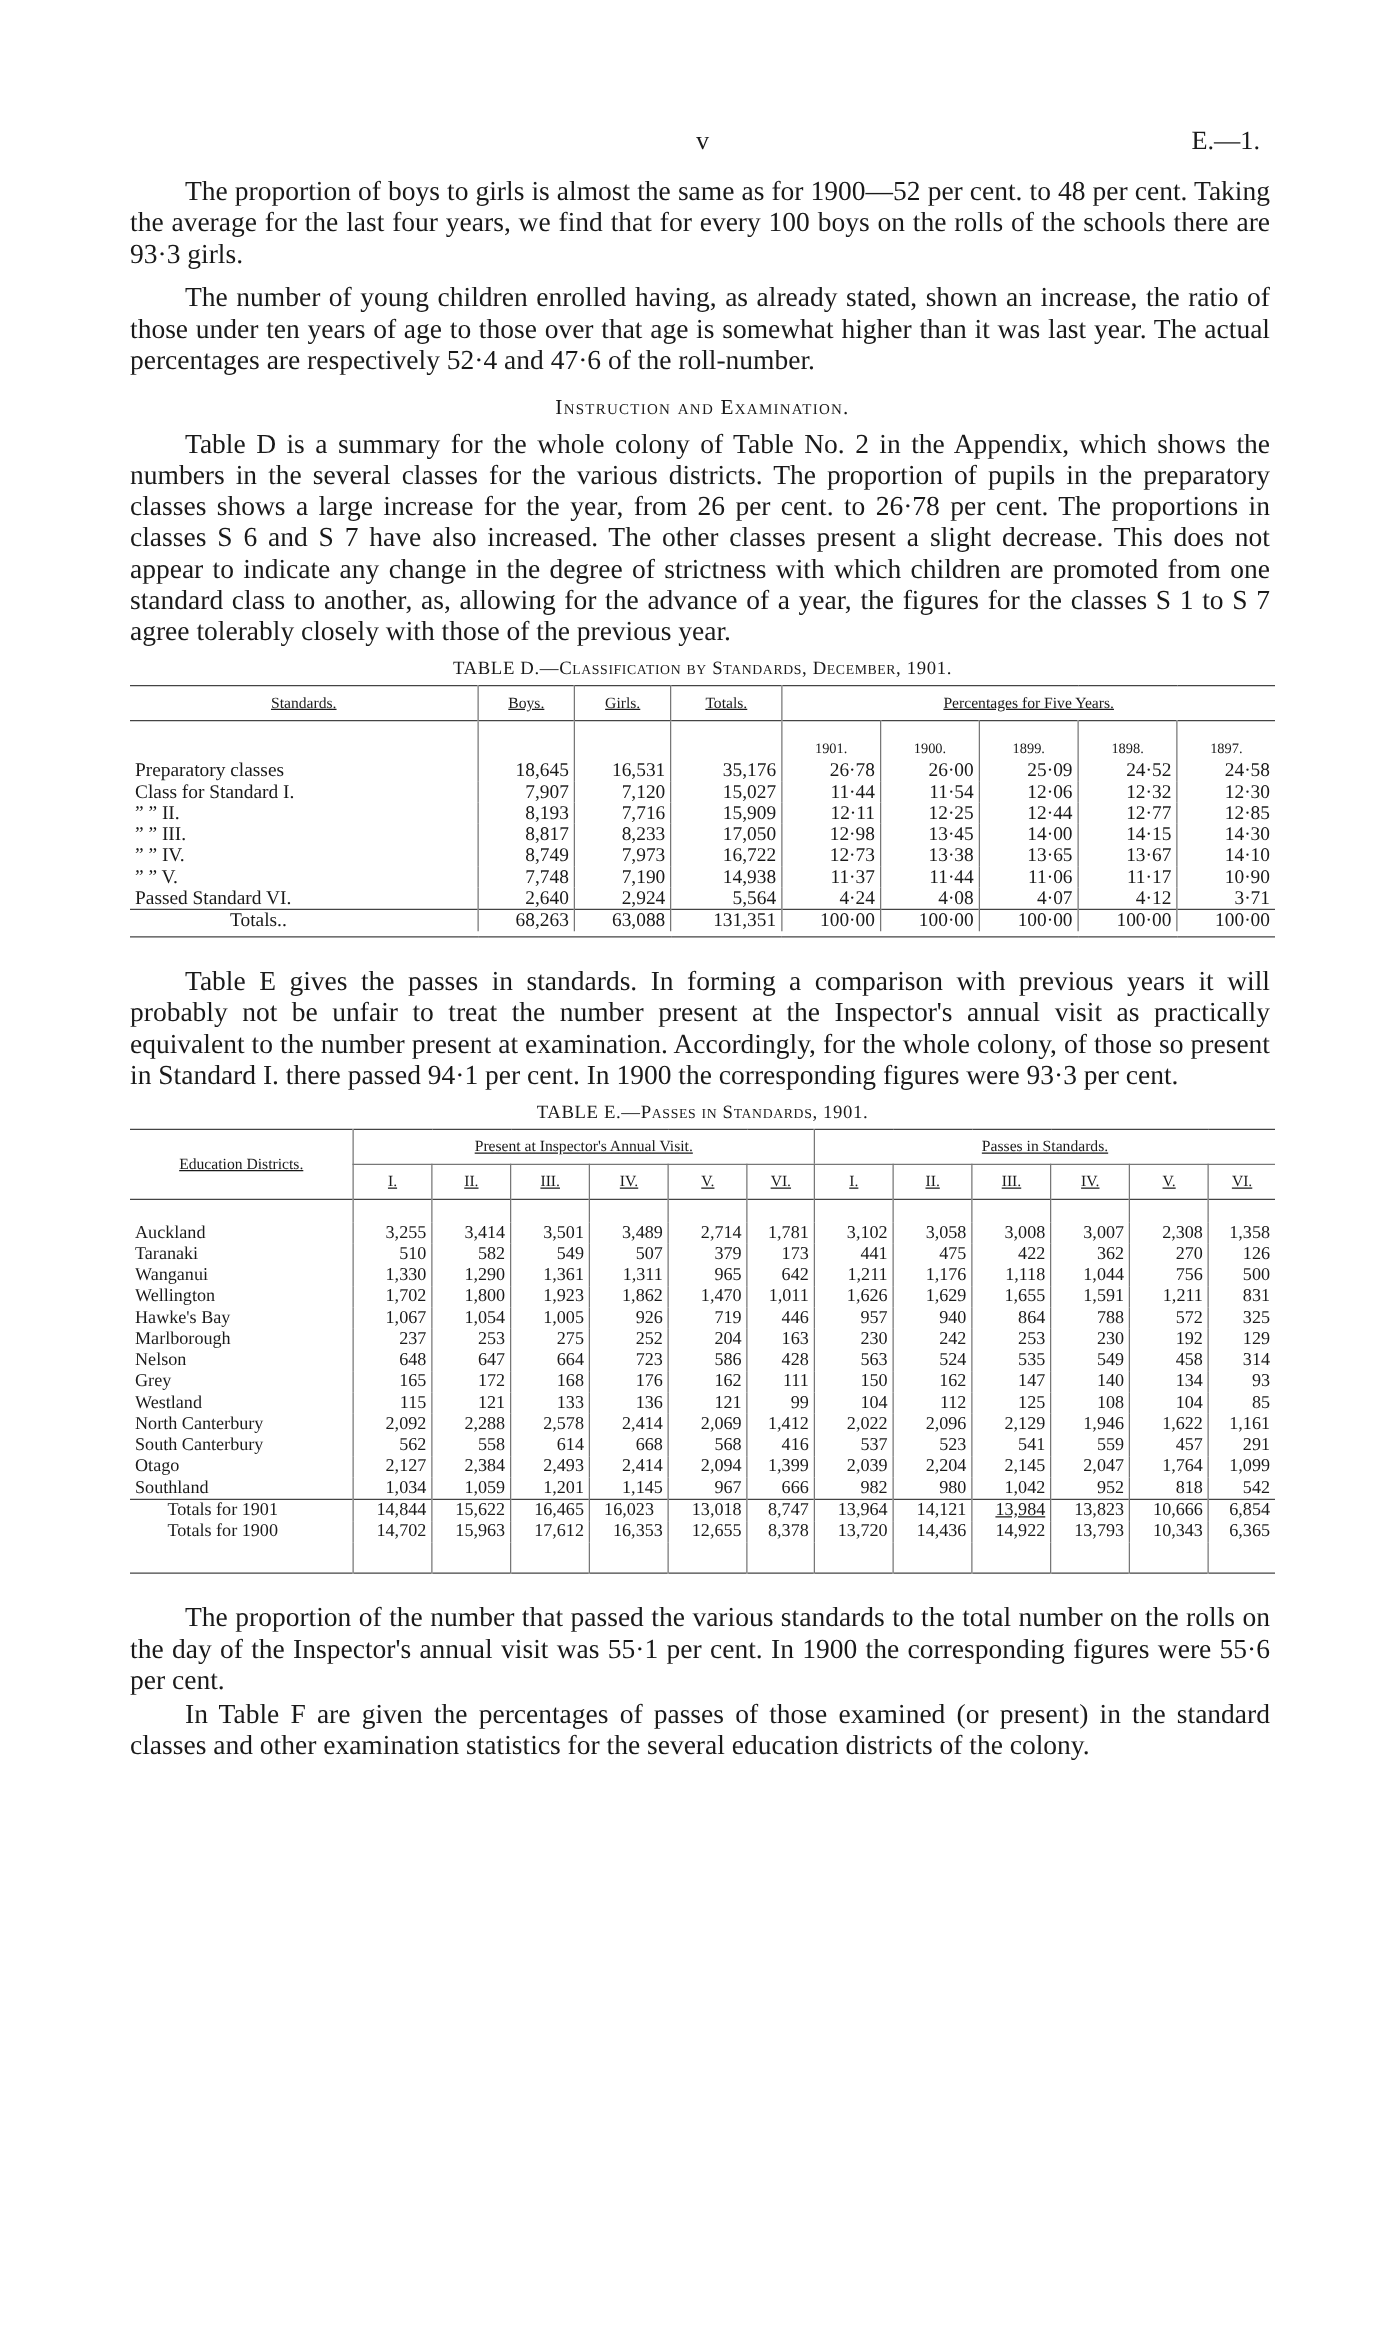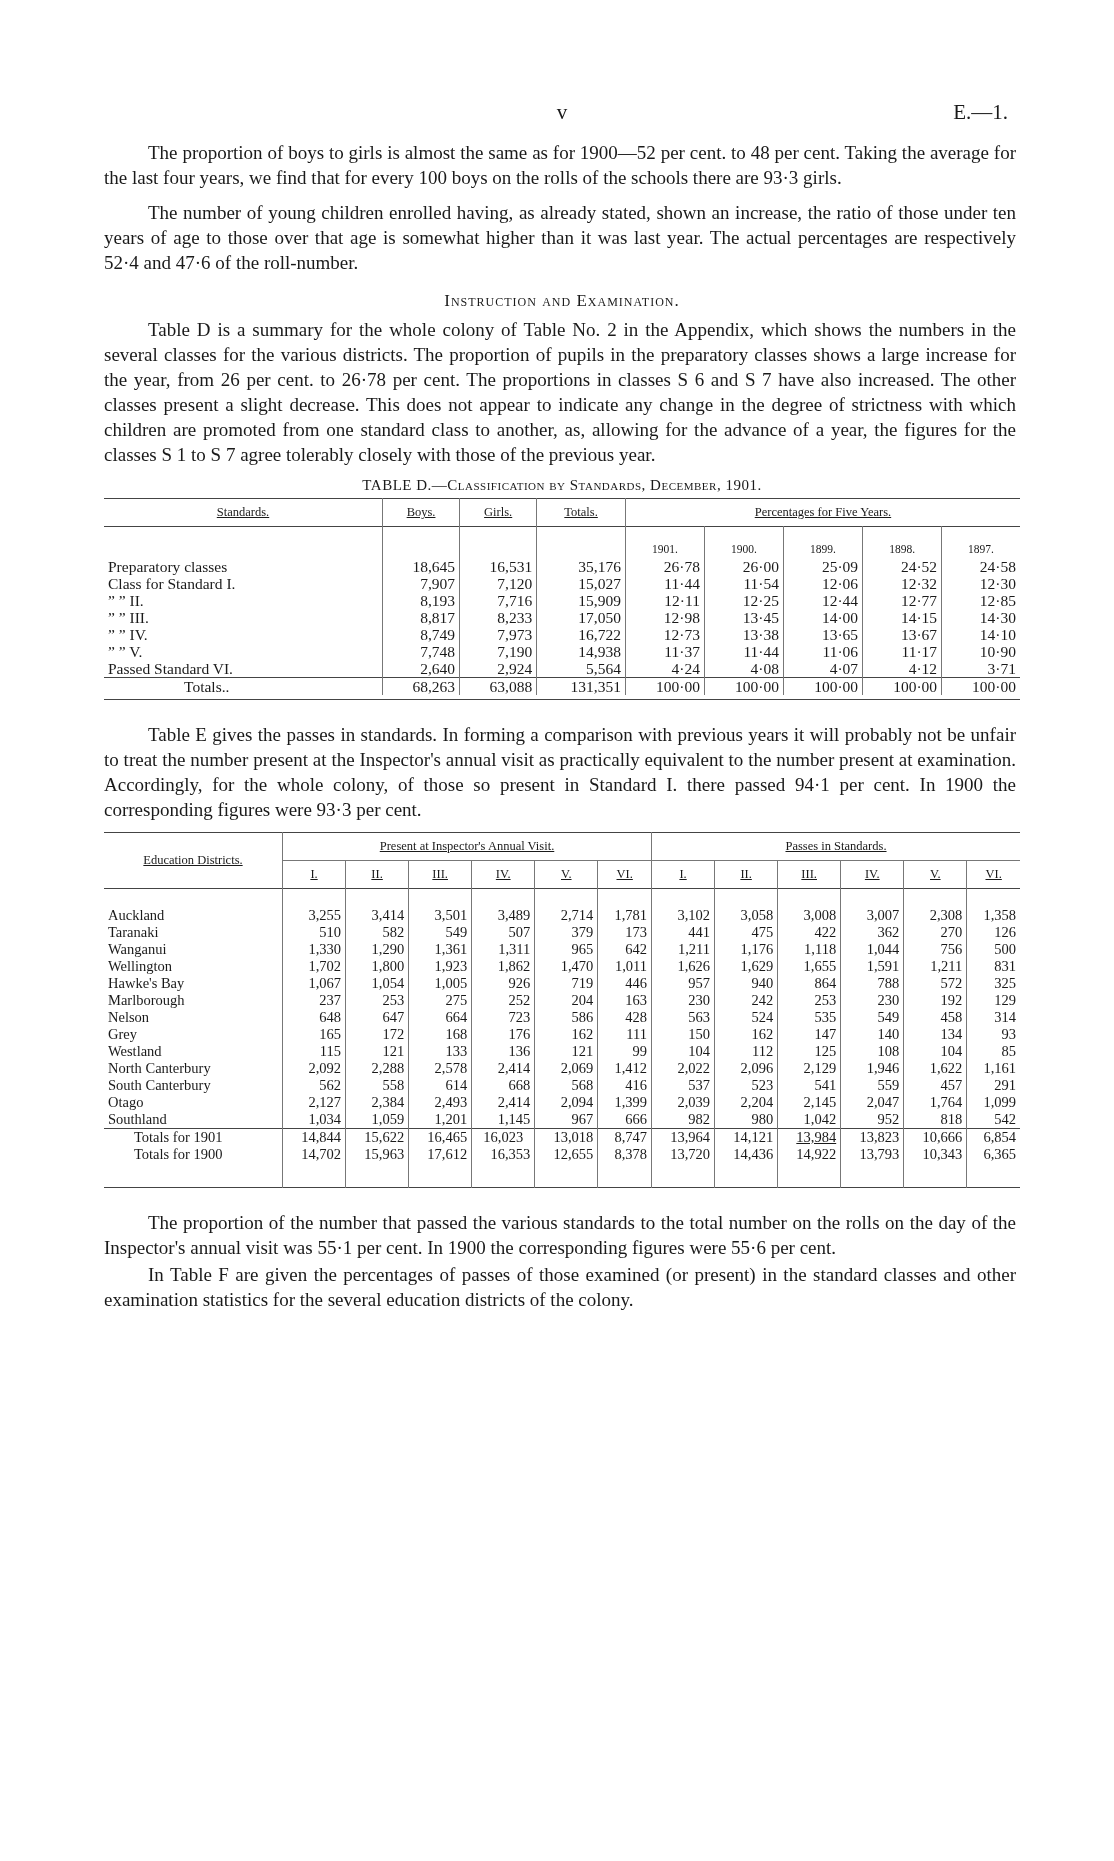--- a/index.html
+++ b/index.html
@@ -4,21 +4,21 @@
 <style>
   html, body { margin: 0; padding: 0; background: #ffffff; }
   body {
     width: 1114px; height: 1861px; position: relative; overflow: hidden;
     font-family: "Liberation Serif", "DejaVu Serif", serif; color: #1a1a1a;
   }
   .page { position: absolute; left: 104px; top: 0; width: 916px; }
   .running-head { position: relative; height: 40px; margin-top: 100px; font-size: 21px; }
   .running-head .folio { position: absolute; left: 0; right: 0; text-align: center; top: 0; }
   .running-head .ref { position: absolute; right: 12px; top: 0; }
-  p.body { font-size: 19px; line-height: 25px; margin: 0 4px 10px 0; text-align: justify; text-indent: 44px; }
+  p.body { font-size: 22px; line-height: 25px; margin: 0 4px 10px 0; text-align: justify; text-indent: 44px; }
   p.body.tight { margin-bottom: 2px; }
   .section-head { text-align: center; font-size: 17px; letter-spacing: 1px; margin: 16px 0 6px 0; font-variant: small-caps; }
   .table-title { text-align: center; font-size: 15px; margin: 6px 0 4px 0; font-variant: small-caps; letter-spacing: 0.5px; }
   table.ledger { border-collapse: collapse; width: 100%; font-size: 15.5px; }
   table.ledger th { font-weight: normal; font-size: 12.5px; padding: 6px 4px; text-decoration: underline; }
   table.ledger td { padding: 0 4px; line-height: 17px; white-space: nowrap; }
   .num { text-align: right; font-family: "Liberation Serif", serif; }
   .rule-top { border-top: 1.5px solid #444; }
   .rule-bottom { border-bottom: 1.5px solid #444; }
   .vl { border-left: 1px solid #777; }
@@ -155,20 +155,21 @@
         </tr>
         <tr class="rule-bottom">
           <td colspan="9" style="height:4px"></td>
         </tr>
       </tbody>
   </table>
 
   <div style="height:22px"></div>
   <p class="body">Table E gives the passes in standards. In forming a comparison with previous years it will probably not be unfair to treat the number present at the Inspector's annual visit as practically equivalent to the number present at examination. Accordingly, for the whole colony, of those so present in Standard I. there passed 94·1 per cent. In 1900 the corresponding figures were 93·3 per cent.</p>
 
+  <div class="table-title">TABLE E.—Passes in Standards, 1901.</div>
   <table class="ledger" style="font-size:14.5px">
     <thead>
       <tr class="rule-top">
         <th rowspan="2" style="width:170px">Education Districts.</th>
         <th colspan="6" class="vl" style="border-bottom:1px solid #777">Present at Inspector's Annual Visit.</th>
         <th colspan="6" class="vl" style="border-bottom:1px solid #777">Passes in Standards.</th>
       </tr>
       <tr class="rule-bottom" id="te-std-row">
           <th class="vl">I.</th>
           <th class="vl">II.</th>

